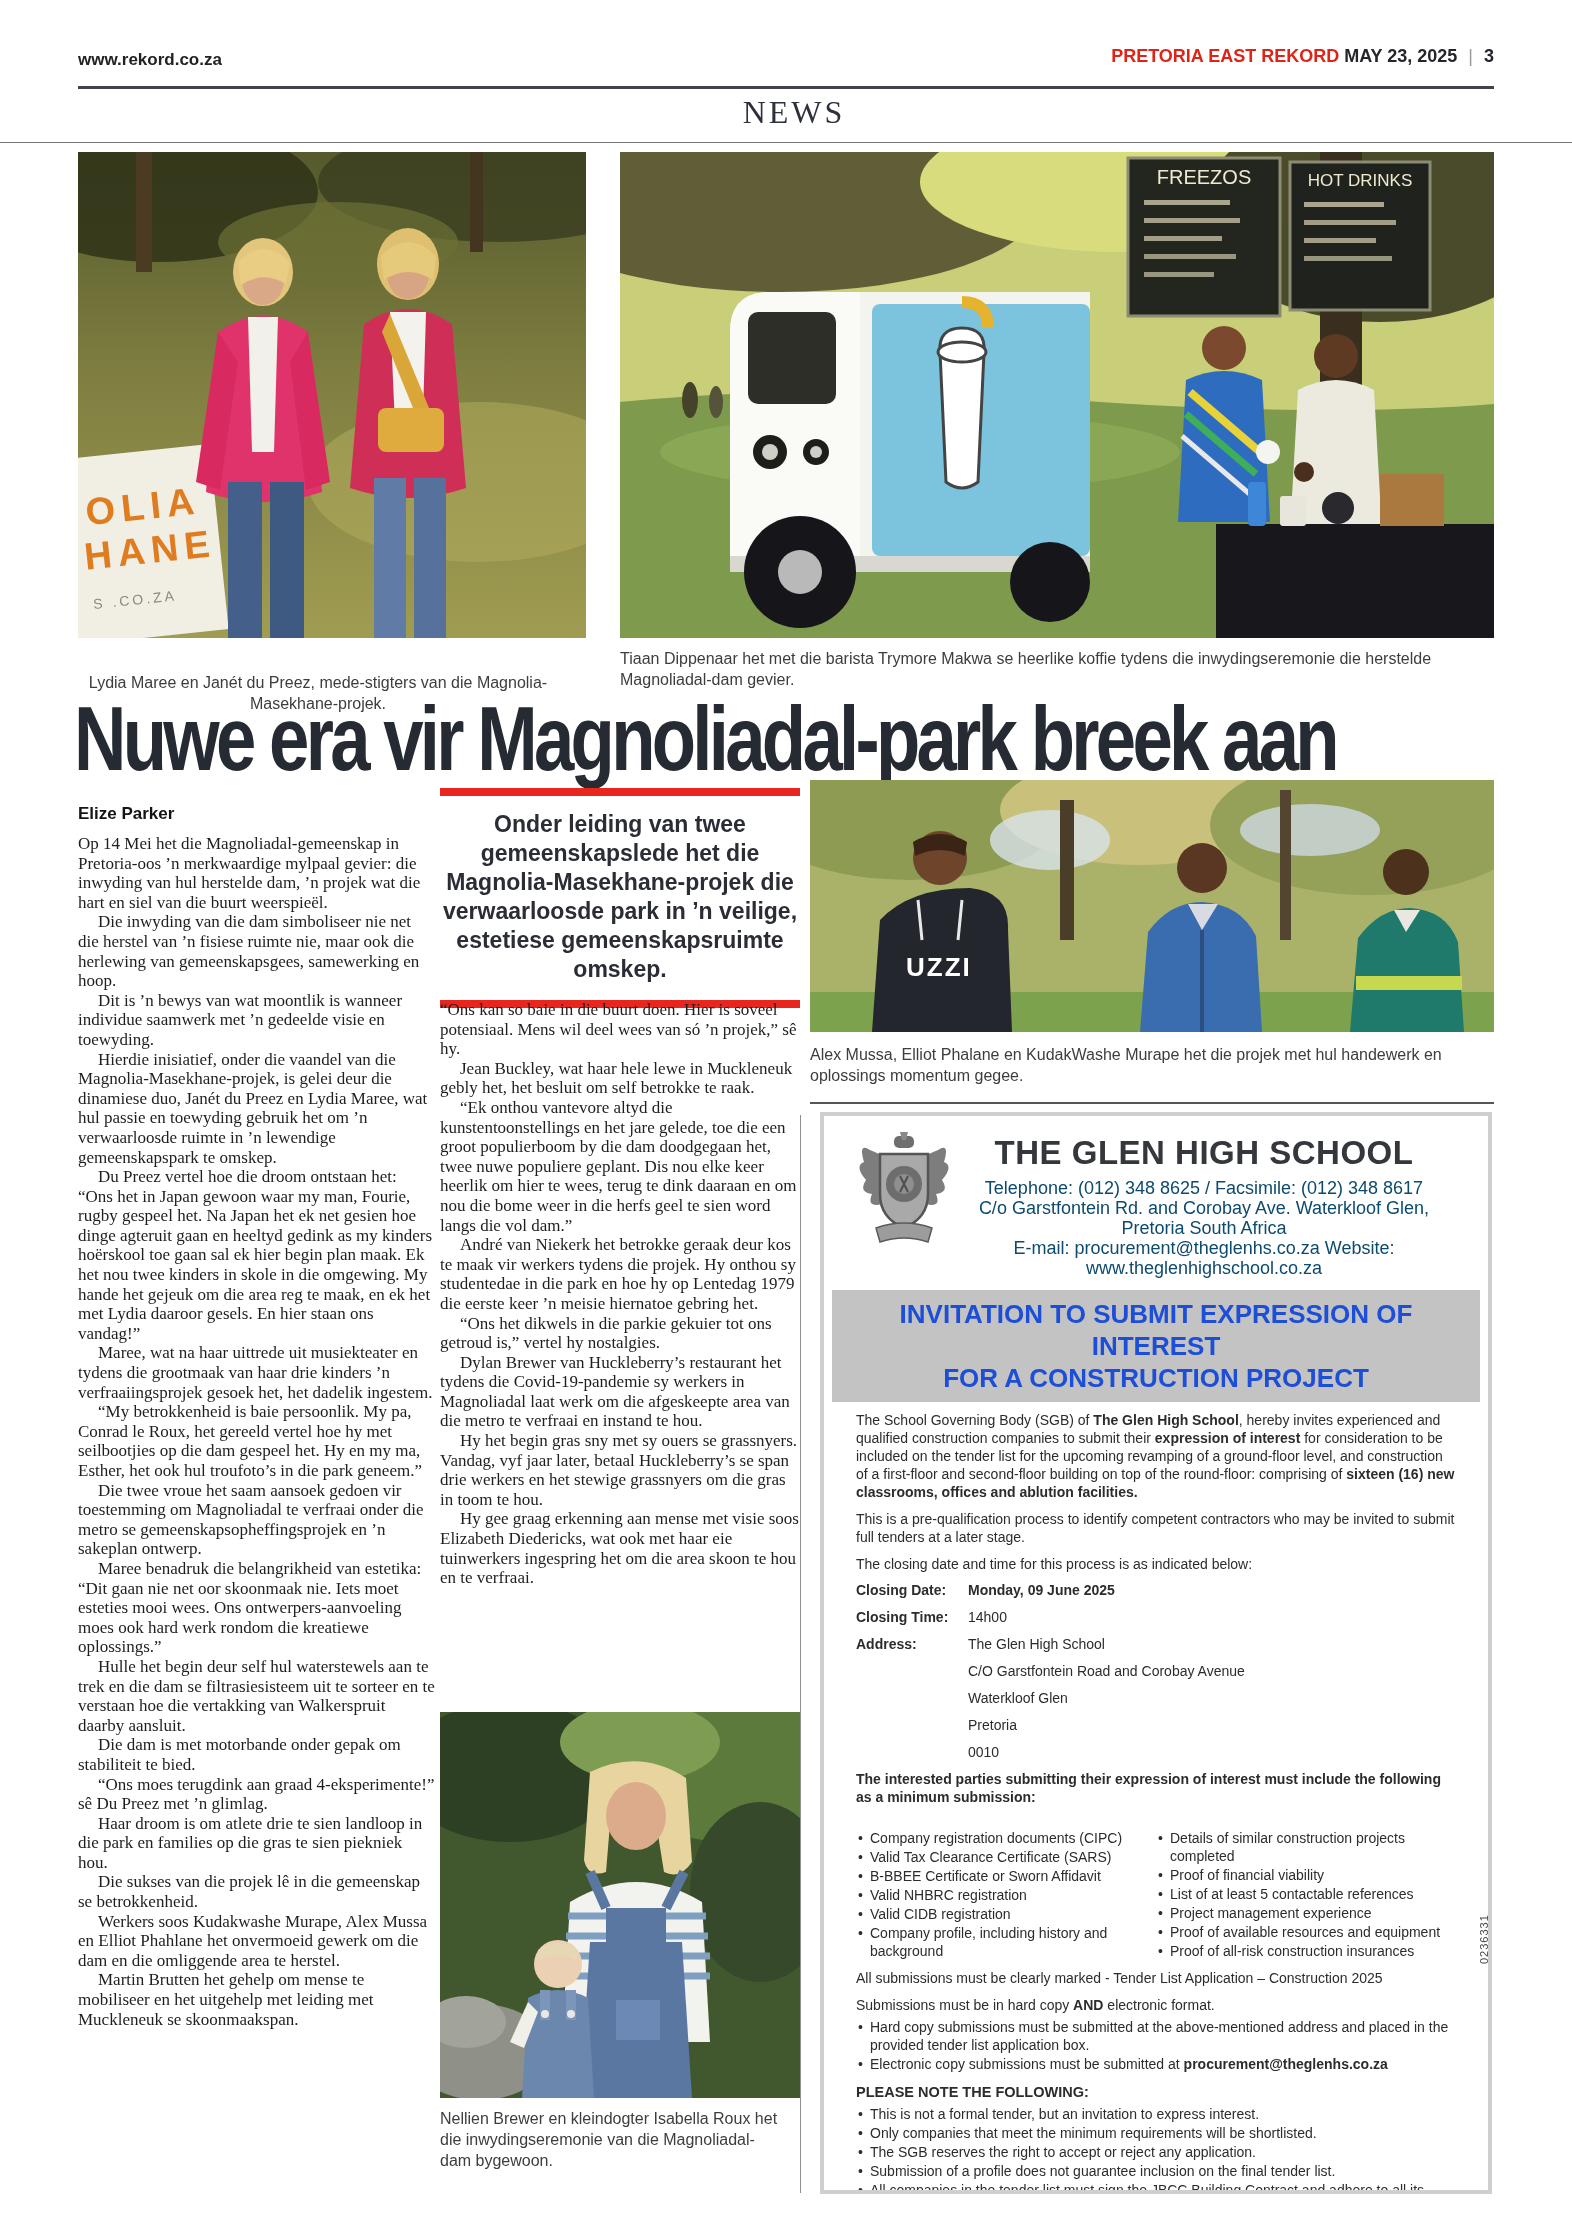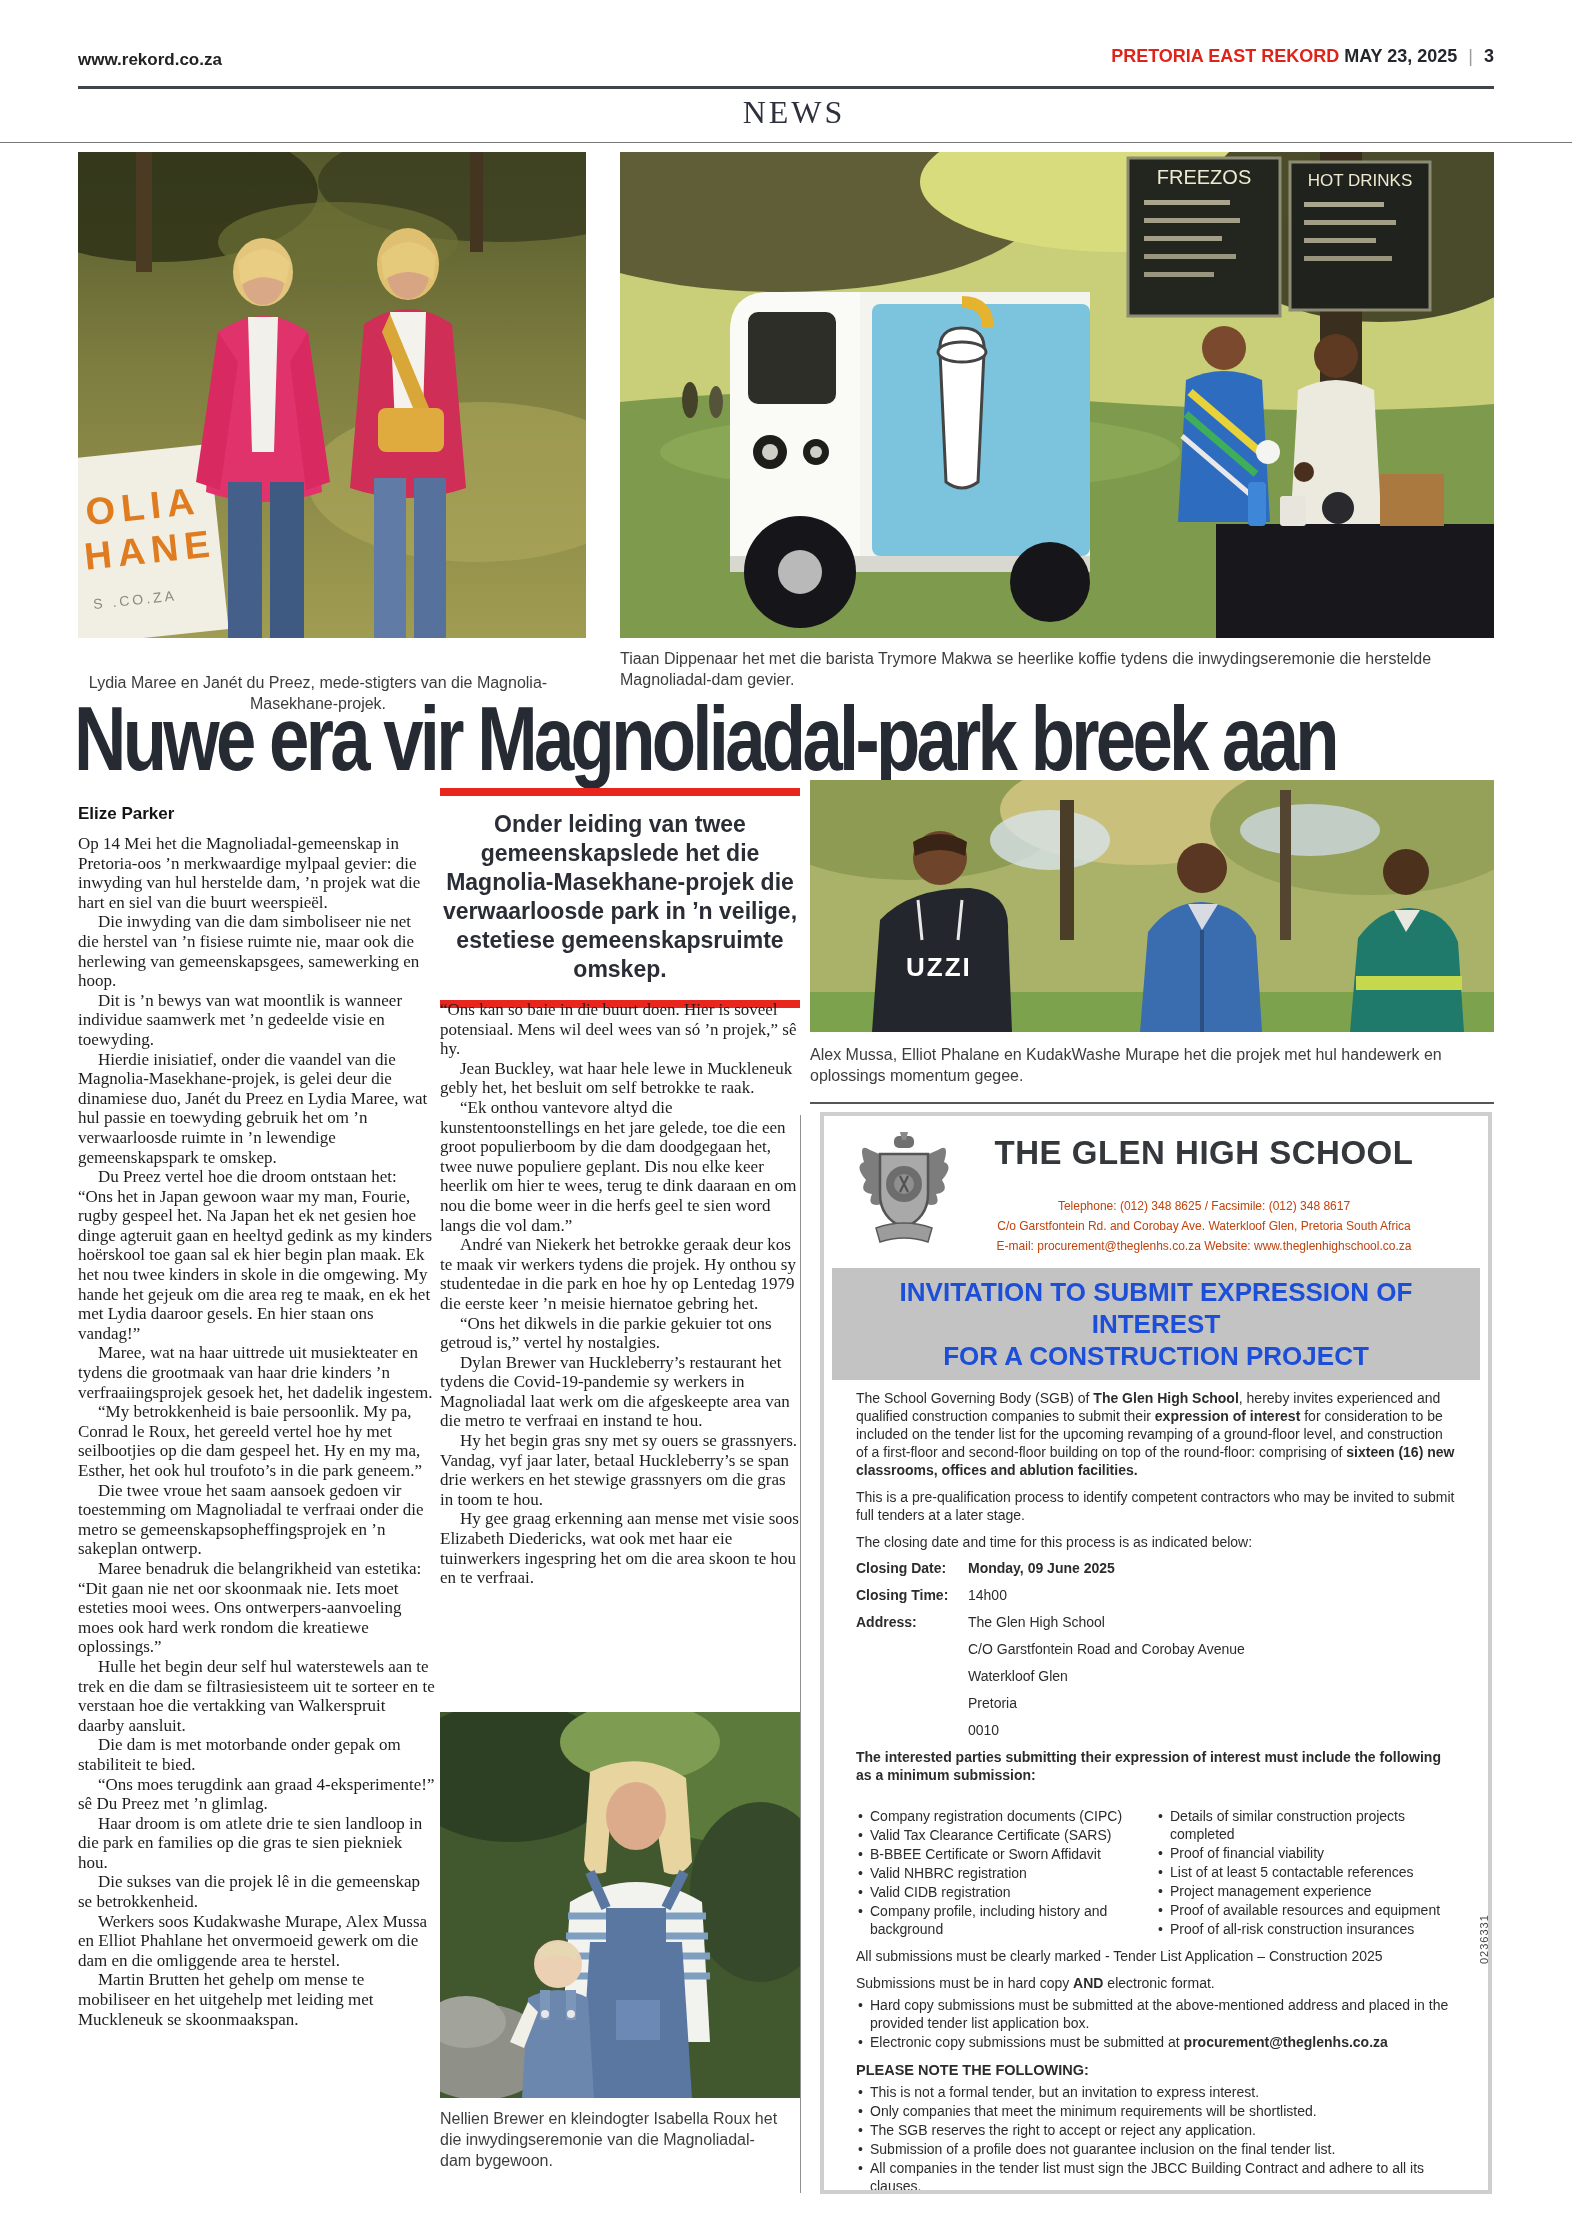--- a/index.html
+++ b/index.html
@@ -45,21 +45,21 @@
   .vrule{left:800px;top:1115px;width:1px;height:1078px;background:#8f8f8f;}
   .hr-ad{left:810px;top:1102px;width:684px;height:2px;background:#555;}
 
   
   .ad{left:820px;top:1112px;width:672px;height:1082px;border:4px solid #cfcfcf;box-sizing:border-box;
       padding:16px 32px 0;color:#2c2c2c;background:#fff;overflow:hidden;}
   .ad-head{display:flex;align-items:flex-start;}
   .ad-head .crest{flex:0 0 96px;}
   .ad-head .hd{flex:1;text-align:center;padding-top:2px;}
   .ad-title{font-size:33px;font-weight:700;color:#34373c;letter-spacing:.5px;}
-  .ad-contact{font-size:12px;line-height:20px;color:#c2410c;margin-top:24px;}
+  .ad-contact{font-size:18px;line-height:20px;color:#0c4a6e;margin-top:6px;}
   .ad-banner{margin:12px -24px 0;background:#c3c3c3;padding:8px 10px;text-align:center;
              font-size:26px;line-height:32px;font-weight:700;color:#1d4ed8;}
   .ad-body{font-size:14px;line-height:18px;}
   .ad-body p{margin:9px 0 0;}
   .cl-row{margin-top:0;}
   .cl-label{display:inline-block;width:112px;font-weight:700;}
   .cl-indent{padding-left:112px;}
   .min-cols{display:flex;margin-top:18px;}
   .min-cols ul{flex:1;margin:0;padding:0;list-style:none;}
   .ad-body ul{margin:4px 0 0;padding:0;list-style:none;}

